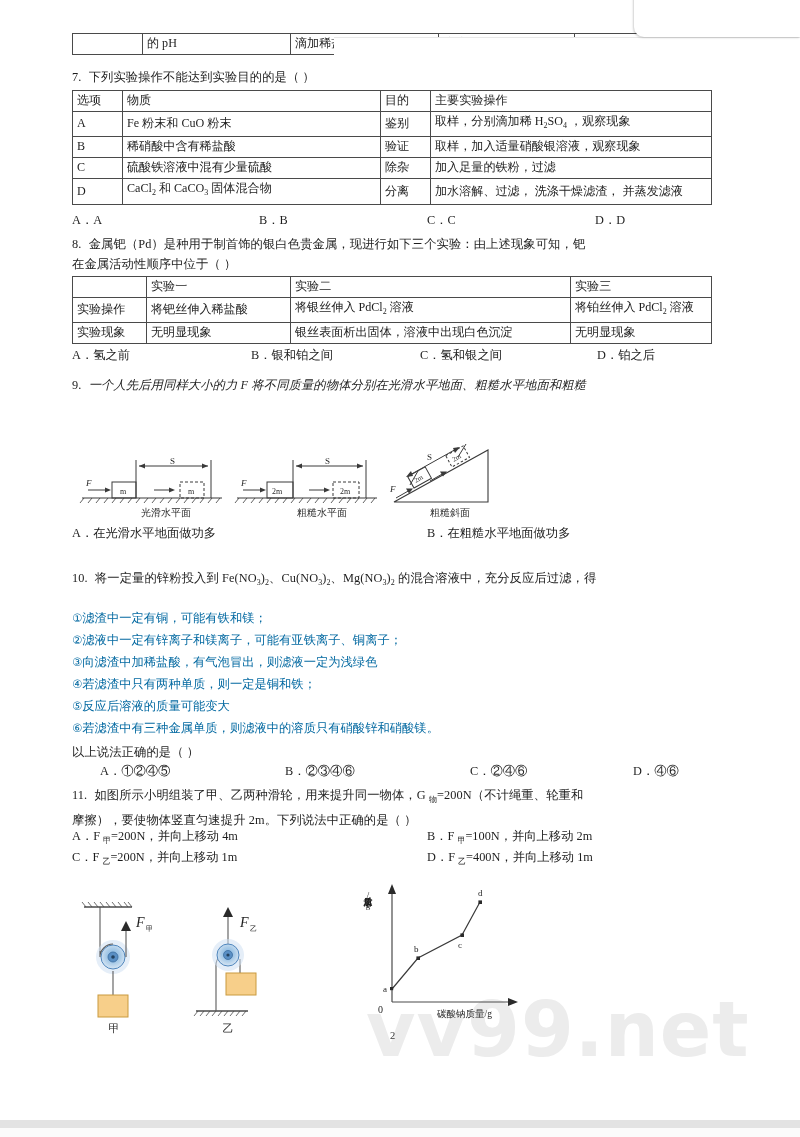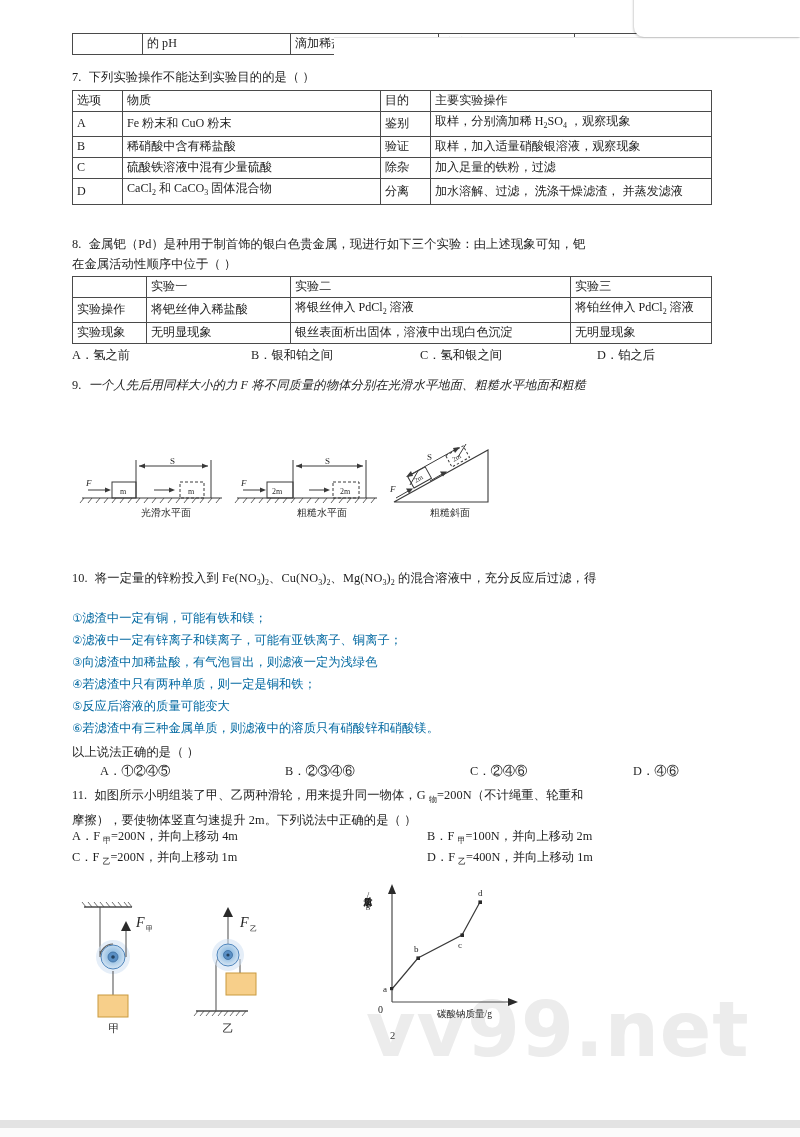--- a/index.html
+++ b/index.html
@@ -210,20 +210,26 @@
       <tr>
         <td>D</td>
         <td>CaCl<span class="sub">2</span>&nbsp;和&nbsp;CaCO<span class="sub">3</span>&nbsp;固体混合物</td>
         <td>分离</td>
         <td>加水溶解、过滤， 洗涤干燥滤渣， 并蒸发滤液</td>
       </tr>
     </tbody>
       </table>
   </div>
 
+  <div class="optrow" style="left:72px; top:212px; height:18px;">
+    <span class="opt" style="left:0px;">A．A</span>
+    <span class="opt" style="left:187px;">B．B</span>
+    <span class="opt" style="left:355px;">C．C</span>
+    <span class="opt" style="left:523px;">D．D</span>
+  </div>
 
   <div class="blk qtext" style="left:72px; top:234px; width:650px;">
     <div>
       <span>8.</span>
       <span style="margin-left:4px;">金属钯（Pd）是种用于制首饰的银白色贵金属，现进行如下三个实验：由上述现象可知，钯</span>
     </div>
     <div>在金属活动性顺序中位于（      ）</div>
   </div>
 
   <div class="blk" style="left:72px; top:276px;">
@@ -381,20 +387,24 @@
         <line x1="70" y1="17" x2="78" y2="4"></line>
       </g>
       <text x="320" y="52" font-family="Liberation Serif, serif" font-size="9" font-style="italic" fill="#2a2a2a">F</text>
       <text x="357" y="20" font-family="Liberation Serif, serif" font-size="9" fill="#2a2a2a">S</text>
     </svg>
     <div class="figcap" style="left:56px; top:66px; width:80px;">光滑水平面</div>
     <div class="figcap" style="left:212px; top:66px; width:80px;">粗糙水平面</div>
     <div class="figcap" style="left:345px; top:66px; width:70px;">粗糙斜面</div>
   </div>
 
+  <div class="optrow" style="left:72px; top:525px; height:18px;">
+    <span class="opt" style="left:0px;">A．在光滑水平地面做功多</span>
+    <span class="opt" style="left:355px;">B．在粗糙水平地面做功多</span>
+  </div>
 
   <div class="blk qtext" style="left:72px; top:568px; width:670px;">
     <div>
       <span>10.</span>
       <span style="margin-left:4px;">将一定量的锌粉投入到 Fe(NO<span class="sub">3</span>)<span class="sub">2</span>、Cu(NO<span class="sub">3</span>)<span class="sub">2</span>、Mg(NO<span class="sub">3</span>)<span class="sub">2</span> 的混合溶液中，充分反应后过滤，得</span>
     </div>
   </div>
 
   <div class="blk" style="left:72px; top:610px; width:670px;">
     <div class="stmt" style="left:0px; top:0px;">

